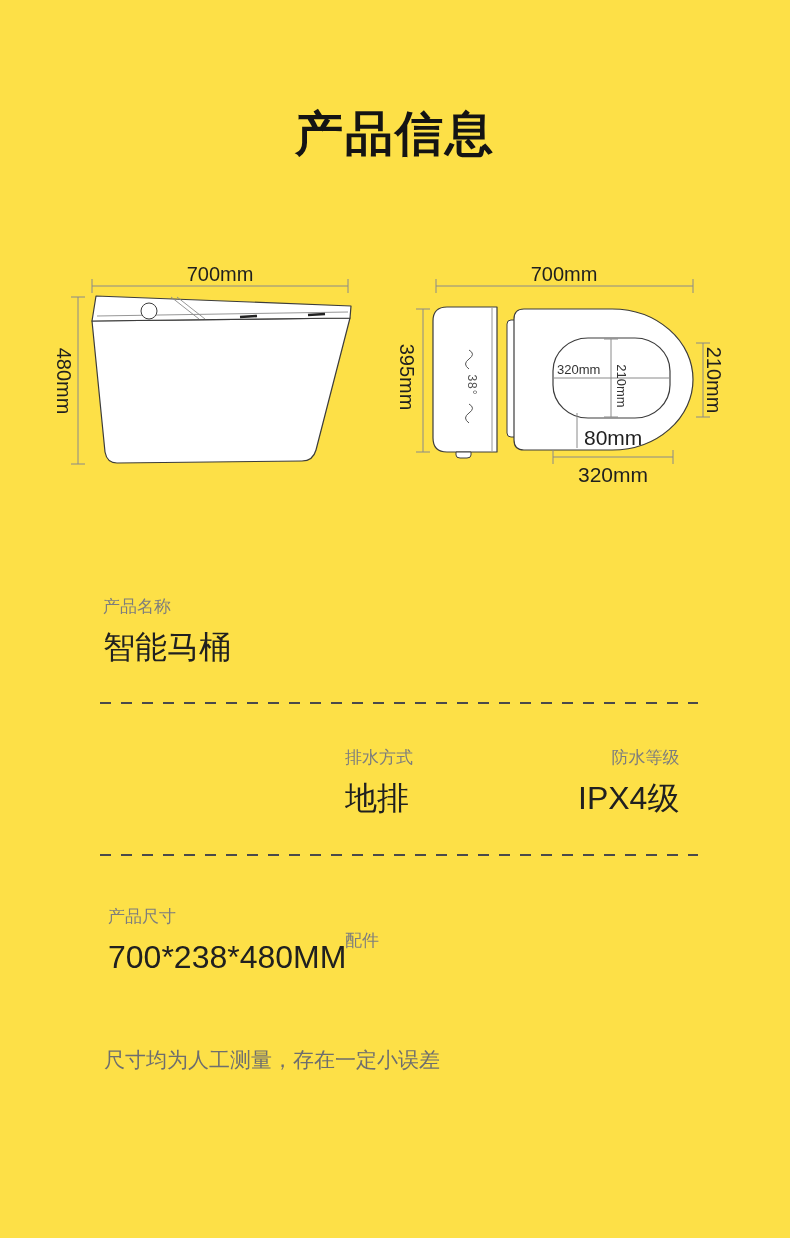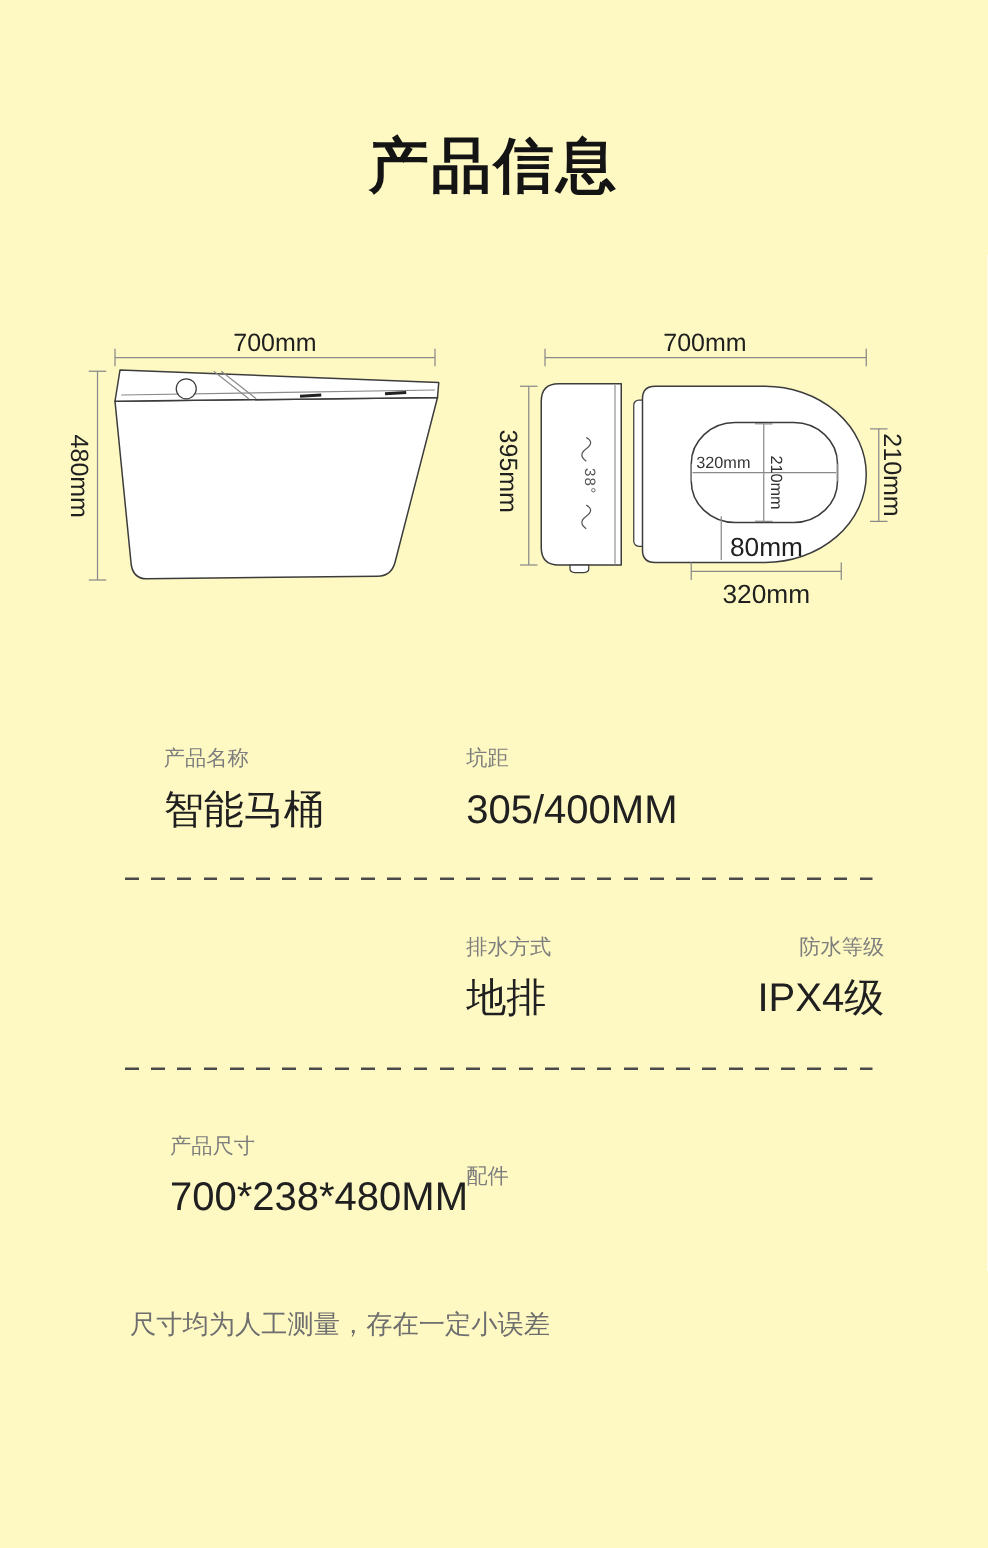--- a/index.html
+++ b/index.html
@@ -1,21 +1,21 @@
 <!DOCTYPE html>
 <html><head>
 <meta charset="utf-8">
 <style>
   html,body{margin:0;padding:0;background:#fff;}
   body{font-family:"Liberation Sans","DejaVu Sans",sans-serif;}
-  .page{position:relative;width:790px;height:1238px;background:#fef9c3;overflow:hidden;}
+  .page{position:relative;width:790px;height:1238px;background:#fde047;overflow:hidden;}
   .title{position:absolute;left:0;right:0;top:78px;text-align:center;
          font-size:48px;font-weight:bold;color:#141414;letter-spacing:2px;line-height:1;}
   .diagram-svg{position:absolute;left:0;top:0;}
-  .cell{position:absolute;white-space:nowrap;margin-left:28px;}
+  .cell{position:absolute;white-space:nowrap;}
   .cell .label{font-size:17px;color:#7d7d7d;line-height:1;margin:0 0 16px 0;}
   .cell .value{font-size:32px;color:#202020;line-height:1;margin:0;}
   .divider{position:absolute;left:100px;width:598px;height:2px;
            background:repeating-linear-gradient(90deg,#4a4a4a 0 11px,transparent 11px 21px);}
   .note{position:absolute;left:104px;top:1027px;font-size:21px;color:#6e6e6e;line-height:1.1;}
   
   .outline{fill:#ffffff;stroke:#3c3c3c;stroke-width:1.2;stroke-linejoin:round;}
   .thin{fill:none;stroke:#8a8a8a;stroke-width:0.9;}
   .dim{stroke:#8a8a8a;stroke-width:1;fill:none;}
   .vent{stroke:#222222;stroke-width:2.6;}
@@ -102,24 +102,20 @@
       <line class="dim" x1="696" y1="343" x2="710" y2="343"></line>
       <line class="dim" x1="696" y1="417" x2="710" y2="417"></line>
       <text class="dimtext" transform="translate(707 380) rotate(90)" text-anchor="middle">210mm</text>
     </g>
   </svg>
 
   <div class="cell" style="left:103px;top:598px;">
     <p class="label">产品名称</p>
     <p class="value">智能马桶</p>
   </div>
-  <div class="cell" style="left:345px;top:598px;">
-    <p class="label">坑距</p>
-    <p class="value">305/400MM</p>
-  </div>
 
   <div class="divider" style="top:702px;"></div>
 
   <div class="cell" style="left:345px;top:749px;">
     <p class="label">排水方式</p>
     <p class="value">地排</p>
   </div>
   <div class="cell" style="left:578px;top:749px;text-align:right;">
     <p class="label">防水等级</p>
     <p class="value">IPX4级</p>

